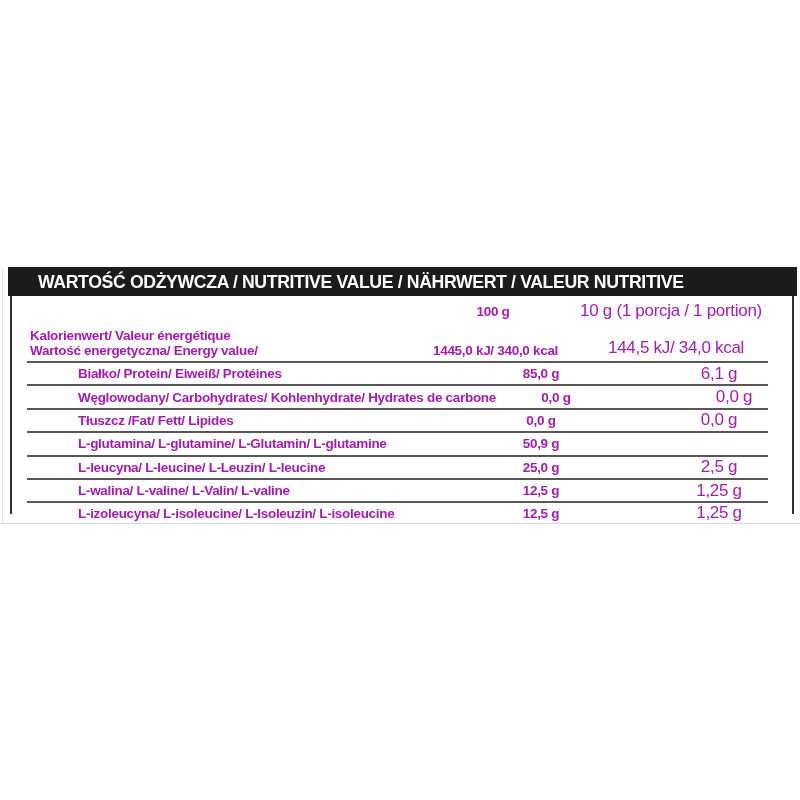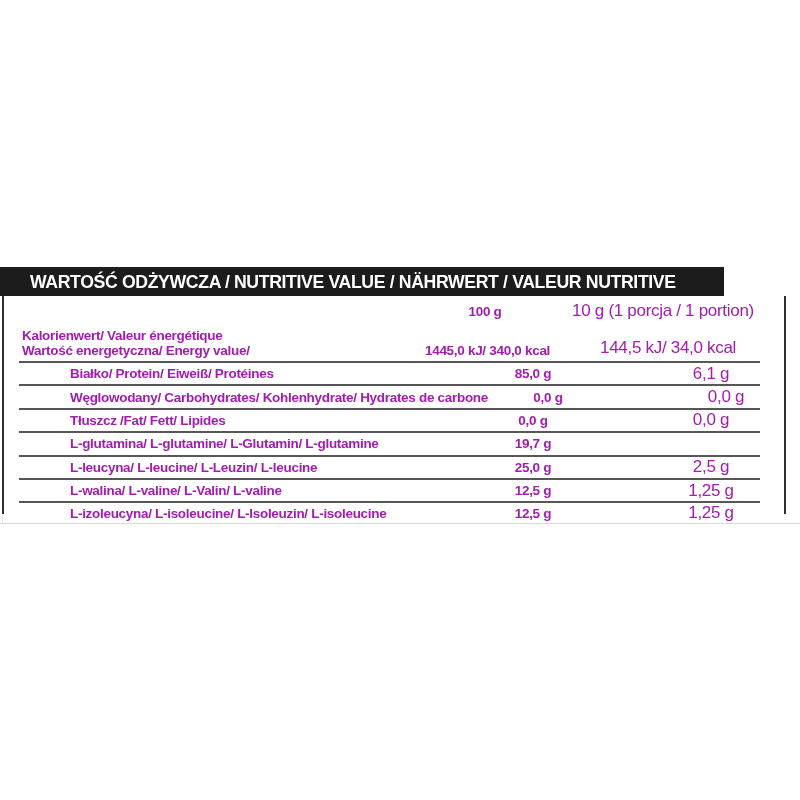--- a/index.html
+++ b/index.html
@@ -11,21 +11,21 @@
     overflow: hidden;
   }
   .photo-edge-left {
     position: absolute; left: 2px; top: 268px;
     width: 1px; height: 255px; background: #e3e3e3;
   }
   .photo-edge-bottom {
     position: absolute; left: 0; top: 523px;
     width: 800px; height: 1px; background: #d9d9d9;
   }
-  .label-panel { position: absolute; left: 0; top: 267px; width: 724px; }
+  .label-panel { position: absolute; left: 8px; top: 267px; width: 789px; }
   .header-bar {
     height: 29px; background: #1c1c1c;
     display: flex; align-items: center; padding-left: 30px;
     overflow: hidden;
   }
   .header-bar .title {
     color: #ffffff; font-size: 19px; font-weight: 700;
     letter-spacing: -0.4px; white-space: nowrap;
     transform: scaleX(0.93); transform-origin: left center;
   }
@@ -107,21 +107,21 @@
     <div class="cell-label">
             <div>Tłuszcz /Fat/ Fett/ Lipides</div>
           </div>
     <div class="cell-v1">0,0 g</div>
     <div class="cell-v2">0,0 g</div>
   </div>
         <div class="t-row std with-sep">
     <div class="cell-label">
             <div>L-glutamina/ L-glutamine/ L-Glutamin/ L-glutamine</div>
           </div>
-    <div class="cell-v1">19,7 g</div>
+    <div class="cell-v1">50,9 g</div>
   </div>
         <div class="t-row std with-sep">
     <div class="cell-label">
             <div>L-leucyna/ L-leucine/ L-Leuzin/ L-leucine</div>
           </div>
     <div class="cell-v1">25,0 g</div>
     <div class="cell-v2">2,5 g</div>
   </div>
         <div class="t-row std with-sep">
     <div class="cell-label">

